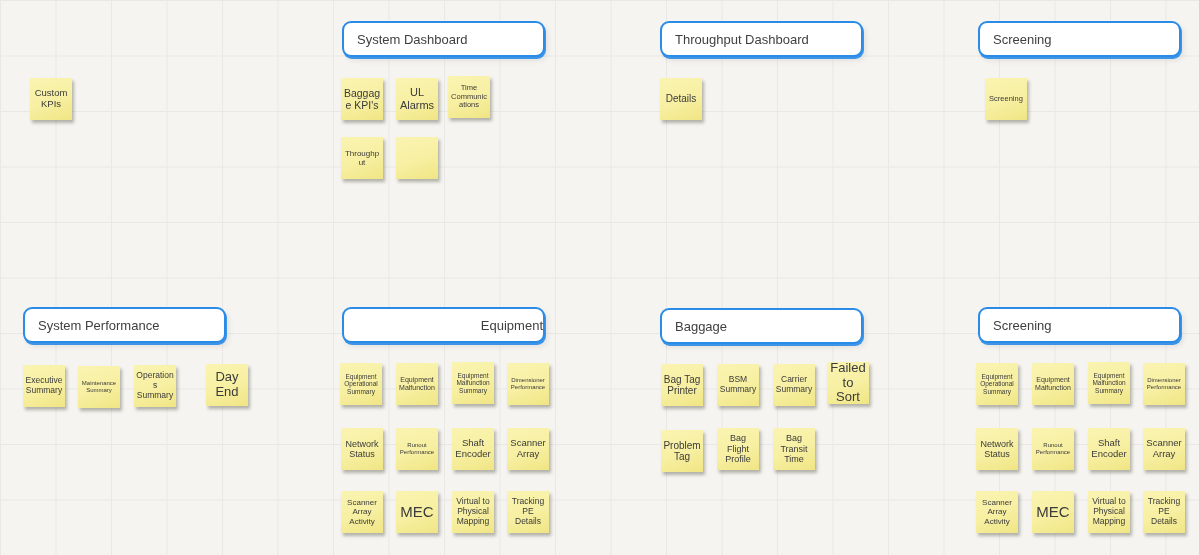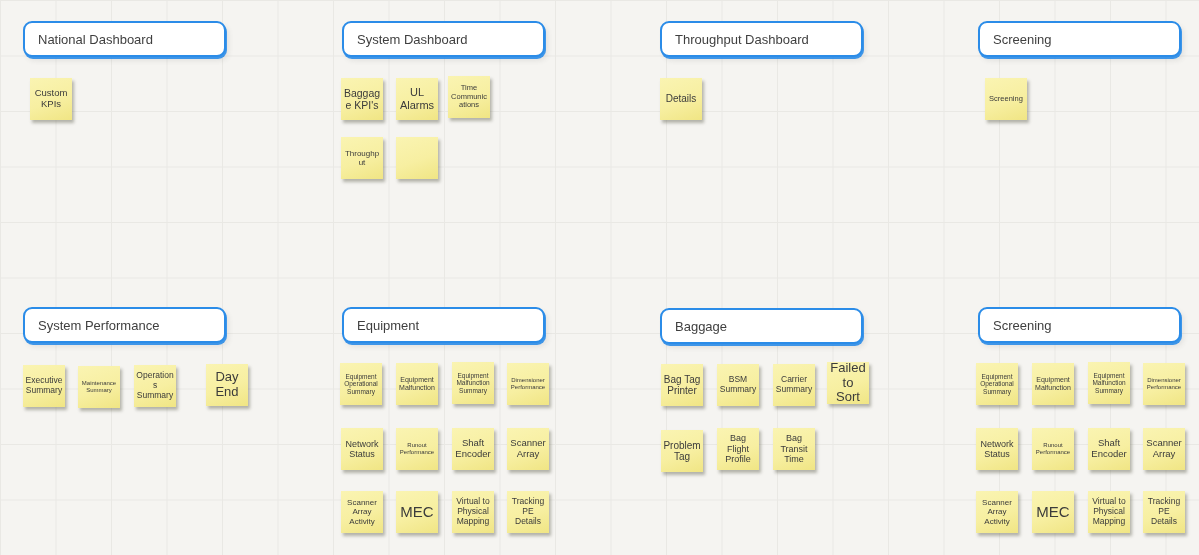--- a/index.html
+++ b/index.html
@@ -43,23 +43,20 @@
     overflow: hidden;
     line-height: 1.15;
     word-break: break-word;
     overflow-wrap: break-word;
   }
 </style>
 </head>
 <body>
 
 <div id="canvas">
-    <div class="header-box" style="left: 23px; top: 21px;">
-      <span>National Dashboard</span>
-    </div>
     <div class="note" style="left: 30px; top: 78px; font-size: 9.5px;">
       <span>Custom KPIs</span>
     </div>
     <div class="header-box" style="left: 342px; top: 21px;">
       <span>System Dashboard</span>
     </div>
     <div class="note" style="left: 341px; top: 78px; font-size: 10.5px;">
       <span>Baggage KPI's</span>
     </div>
     <div class="note" style="left: 396px; top: 78px; font-size: 11px;">
@@ -94,21 +91,21 @@
     </div>
     <div class="note" style="left: 78px; top: 366px; font-size: 6px;">
       <span>Maintenance Summary</span>
     </div>
     <div class="note" style="left: 134px; top: 365px; font-size: 8.5px;">
       <span>Operations Summary</span>
     </div>
     <div class="note" style="left: 206px; top: 364px; font-size: 13px;">
       <span>Day End</span>
     </div>
-    <div class="header-box" style="left: 342px; top: 307px;">
+    <div class="header-box" style="left: 342px; top: 307px; justify-content: flex-end;">
       <span>Equipment</span>
     </div>
     <div class="note" style="left: 340px; top: 363px; font-size: 6.5px;">
       <span>Equipment Operational Summary</span>
     </div>
     <div class="note" style="left: 396px; top: 363px; font-size: 7px;">
       <span>Equipment Malfunction</span>
     </div>
     <div class="note" style="left: 452px; top: 362px; font-size: 6.5px;">
       <span>Equipment Malfunction Summary</span>

